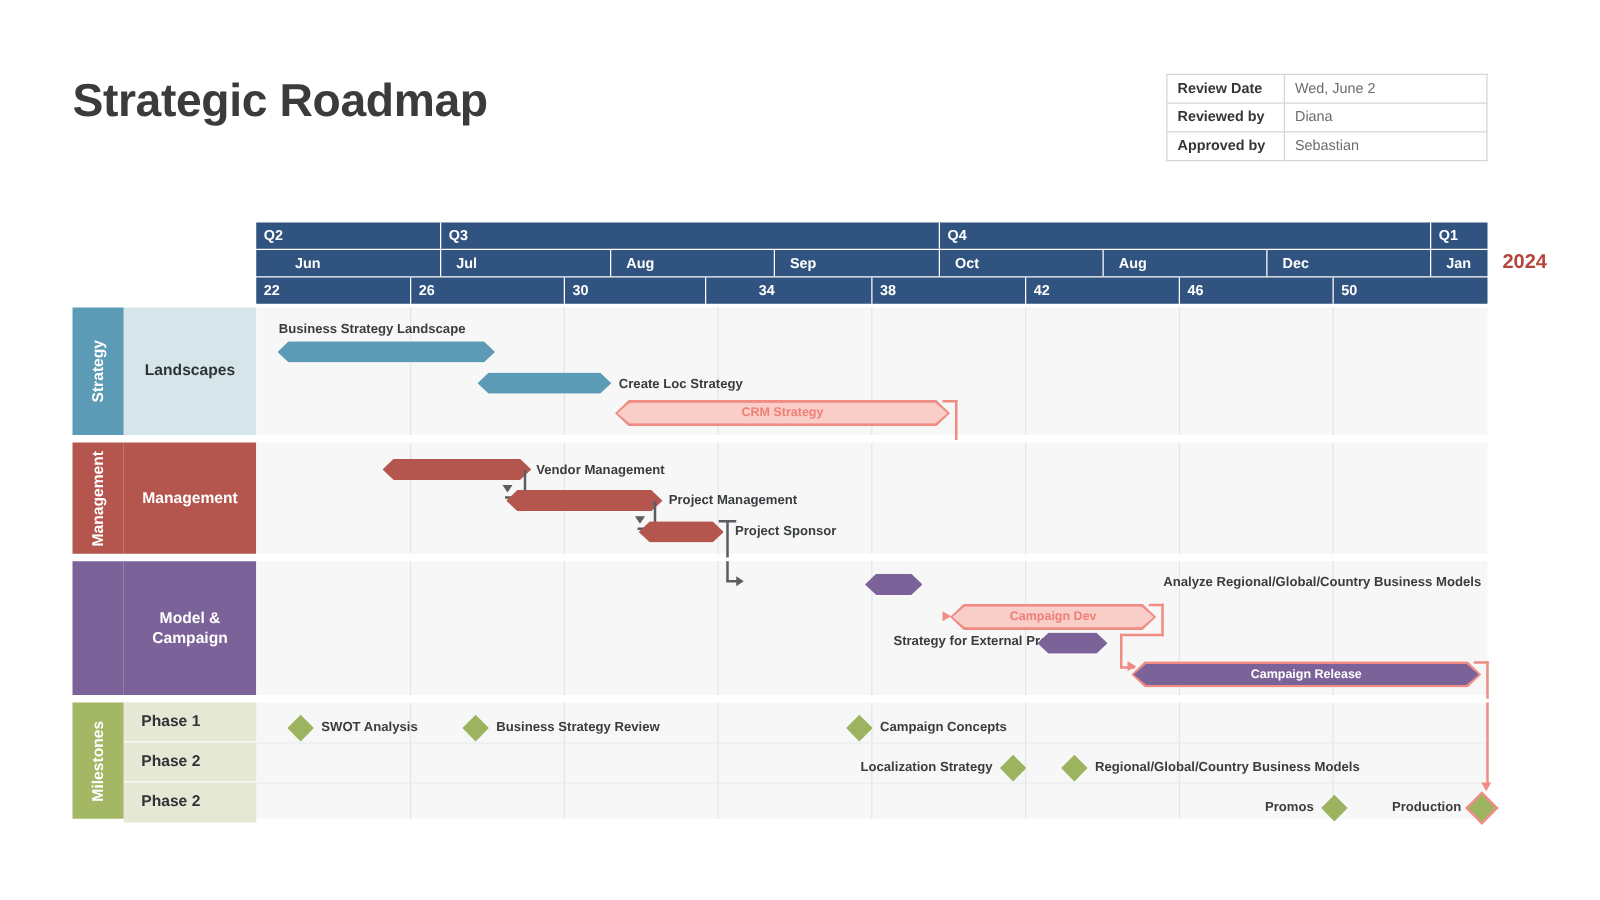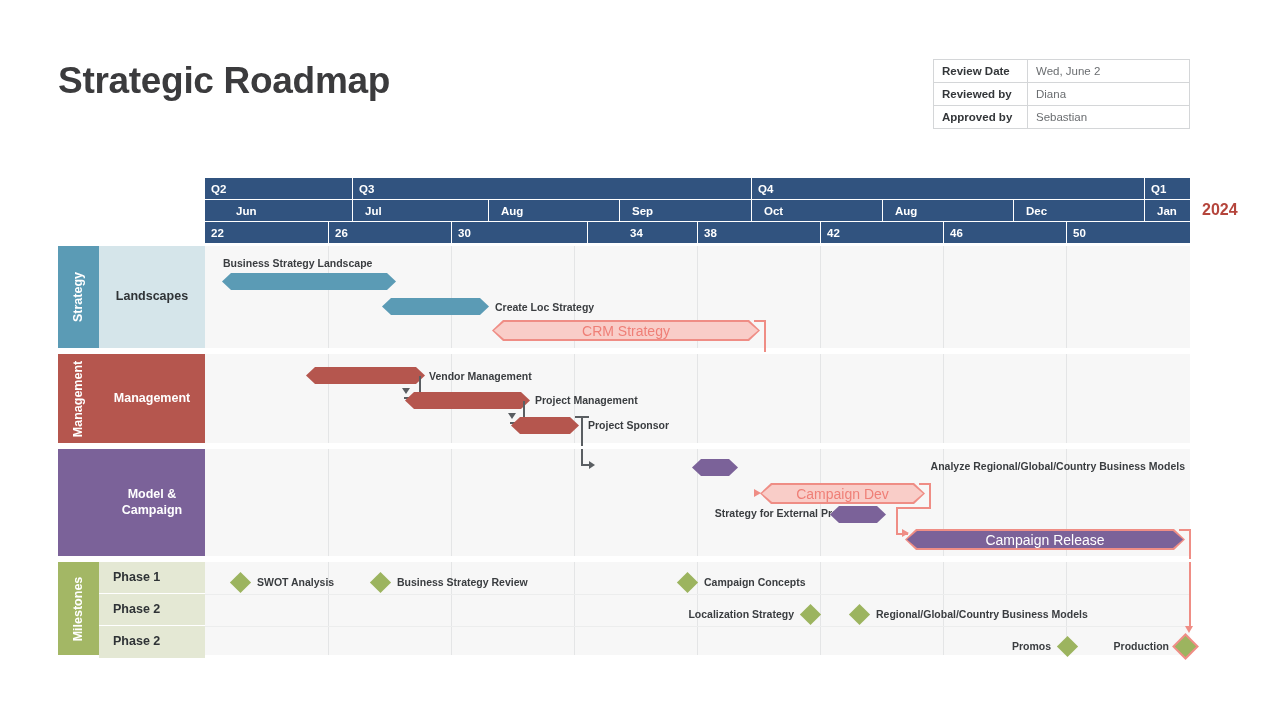--- a/index.html
+++ b/index.html
@@ -112,21 +112,21 @@
   .bar.red  { background: #b5564e; }
   .bar.purple { background: #7b6299; }
   .crit-outline {
     position: absolute; height: 21px;
     background: #ef8d85;
     clip-path: polygon(0 50%, 11px 0, calc(100% - 11px) 0, 100% 50%, calc(100% - 11px) 100%, 11px 100%);
   }
   .crit-outline > .inner {
     position: absolute; left: 2px; right: 2px; top: 2px; bottom: 2px;
     display: flex; align-items: center; justify-content: center;
-    font-size: 14px; font-weight: normal; color: #ffffff;
+    font-size: 10px; font-weight: bold; color: #ffffff;
     clip-path: polygon(0 50%, 10px 0, calc(100% - 10px) 0, 100% 50%, calc(100% - 10px) 100%, 10px 100%);
   }
   .crit-outline > .inner.purple { background: #7b6299; }
   .crit-outline > .inner.pink { background: #f9cdc8; color: #ef7f77; }
 
   .bar-label {
     position: absolute; font-size: 10.5px; font-weight: bold; color: #3a3d40;
     white-space: nowrap; line-height: 1;
   }
 
@@ -209,21 +209,21 @@
         <div class="tl-cell m-cell" style="left: 414px; width: 132px;">Sep</div>
         <div class="tl-cell m-cell" style="left: 546px; width: 131px;">Oct</div>
         <div class="tl-cell m-cell" style="left: 677px; width: 131px;">Aug</div>
         <div class="tl-cell m-cell" style="left: 808px; width: 131px;">Dec</div>
         <div class="tl-cell m-cell" style="left: 939px; width: 46px;">Jan</div>
       </div>
     <div class="tl-row w" id="row-weeks">
         <div class="tl-cell  first" style="left: 0px; width: 123px;">22</div>
         <div class="tl-cell " style="left: 123px; width: 123px;">26</div>
         <div class="tl-cell " style="left: 246px; width: 123px;">30</div>
-        <div class="tl-cell " style="left: 382px; width: 123px; padding-left: 42px;">34</div>
+        <div class="tl-cell " style="left: 359px; width: 123px; padding-left: 42px;">34</div>
         <div class="tl-cell " style="left: 492px; width: 123px;">38</div>
         <div class="tl-cell " style="left: 615px; width: 123px;">42</div>
         <div class="tl-cell " style="left: 738px; width: 123px;">46</div>
         <div class="tl-cell " style="left: 861px; width: 120px;">50</div>
       </div>
   </div>
   <div class="year-label">2024</div>
 
   <div class="grid" id="chart">
       <div class="swim s-strategy" style="top: 0px; height: 105px;">

